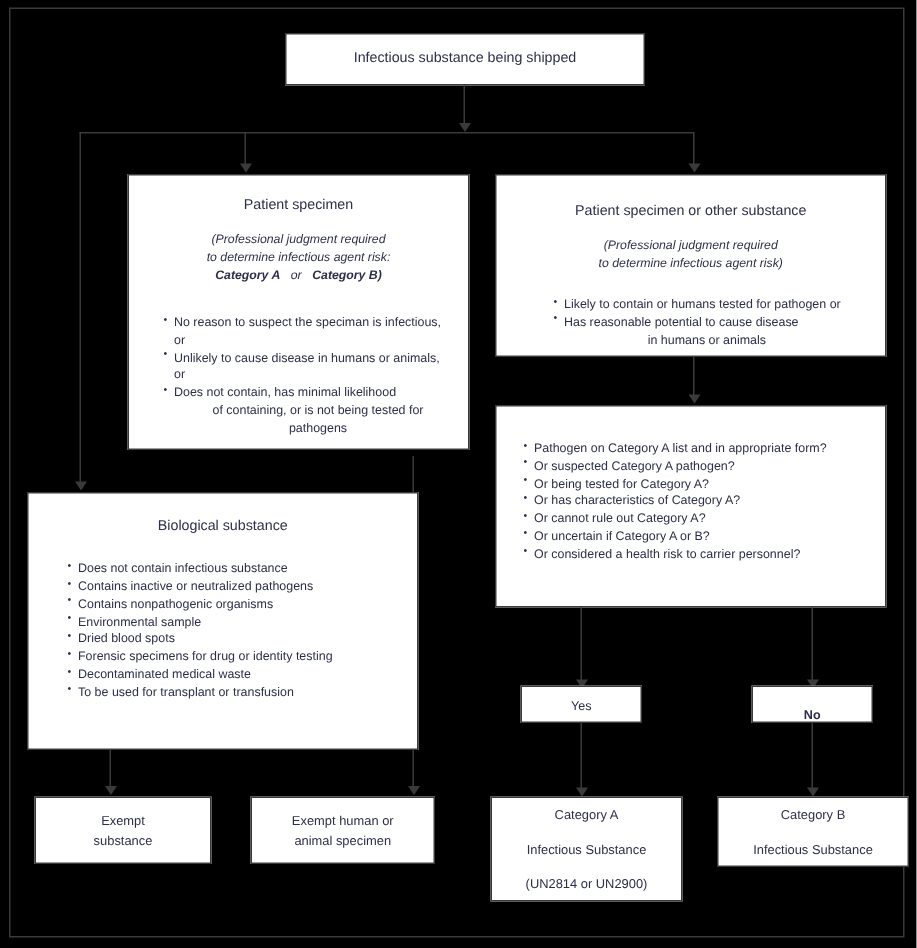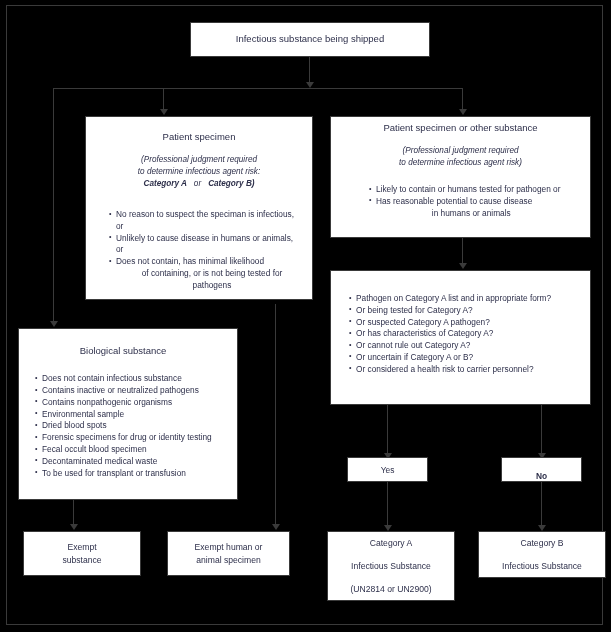--- a/index.html
+++ b/index.html
@@ -155,62 +155,61 @@
         <li>No reason to suspect the speciman is infectious, or</li>
         <li>Unlikely to cause disease in humans or animals, or</li>
         <li>Does not contain, has minimal likelihood</li>
         <li class="cont">of containing, or is not being tested for pathogens</li>
       </ul>
   </div>
 
   <div class="vline" style="left:275px; top:304px; height:222px;"></div>
   <div class="arrowhead" style="left:271.5px; top:524px;"></div>
 
-  <div class="node" style="left:330px; top:116px; width:261px; height:122px; padding:5px 10px 8px 10px;">
+  <div class="node" style="left:330px; top:116px; width:261px; height:122px; padding:18px 10px 8px 10px;">
     <div class="node-title">Patient specimen or other substance</div>
     <div class="node-sub" style="margin-top:11px;">(Professional judgment required</div>
     <div class="node-sub">to determine infectious agent risk)</div>
     <ul class="bullets" style="margin-top:15px; align-self:flex-start; margin-left:28px;">
         <li>Likely to contain or humans tested for pathogen or</li>
         <li>Has reasonable potential to cause disease</li>
         <li class="cont">in humans or animals</li>
       </ul>
   </div>
 
   <div class="vline" style="left:462px; top:238px; height:27px;"></div>
   <div class="arrowhead" style="left:458.5px; top:263px;"></div>
 
   <div class="node" style="left:330px; top:270px; width:261px; height:135px; padding:22px 10px 10px 10px;">
     <ul class="bullets" style="align-self:flex-start; margin-left:8px;">
         <li>Pathogen on Category A list and in appropriate form?</li>
+        <li>Or suspected Category A pathogen?</li>
         <li>Or being tested for Category A?</li>
-        <li>Or suspected Category A pathogen?</li>
         <li>Or has characteristics of Category A?</li>
         <li>Or cannot rule out Category A?</li>
         <li>Or uncertain if Category A or B?</li>
         <li>Or considered a health risk to carrier personnel?</li>
       </ul>
   </div>
 
   <div class="vline" style="left:387px; top:405px; height:50px;"></div>
   <div class="arrowhead" style="left:383.5px; top:453px;"></div>
 
   <div class="vline" style="left:541px; top:405px; height:50px;"></div>
   <div class="arrowhead" style="left:537.5px; top:453px;"></div>
 
-  <div class="node" style="left:18px; top:328px; width:220px; height:172px; padding:16px 10px 10px 0;">
+  <div class="node" style="left:18px; top:328px; width:261px; height:172px; padding:16px 10px 10px 10px;">
     <div class="node-title">Biological substance</div>
     <ul class="bullets" style="margin-top:16px; align-self:flex-start; margin-left:16px;">
         <li>Does not contain infectious substance</li>
         <li>Contains inactive or neutralized pathogens</li>
         <li>Contains nonpathogenic organisms</li>
         <li>Environmental sample</li>
         <li>Dried blood spots</li>
         <li>Forensic specimens for drug or identity testing</li>
-        <li>Fecal occult blood specimen</li>
         <li>Decontaminated medical waste</li>
         <li>To be used for transplant or transfusion</li>
       </ul>
   </div>
 
   <div class="vline" style="left:73px; top:500px; height:27px;"></div>
   <div class="arrowhead" style="left:69.5px; top:524px;"></div>
 
   <div class="node" style="left:347px; top:457px; width:81px; height:25px; justify-content:center;">
     <div class="small-label">Yes</div>

